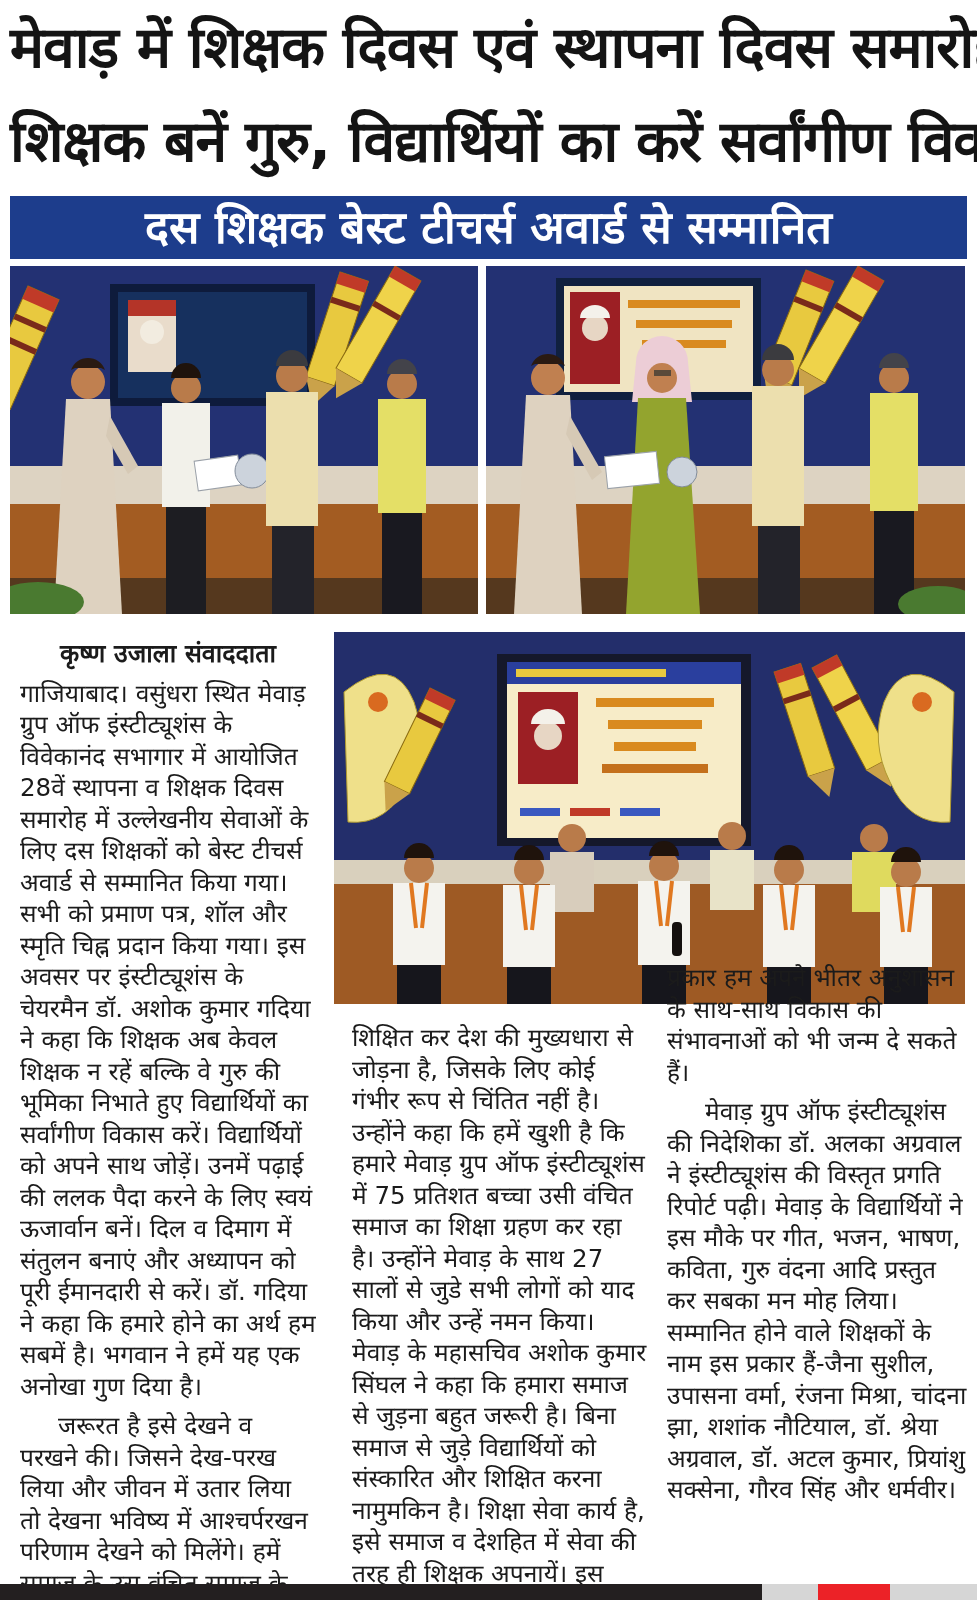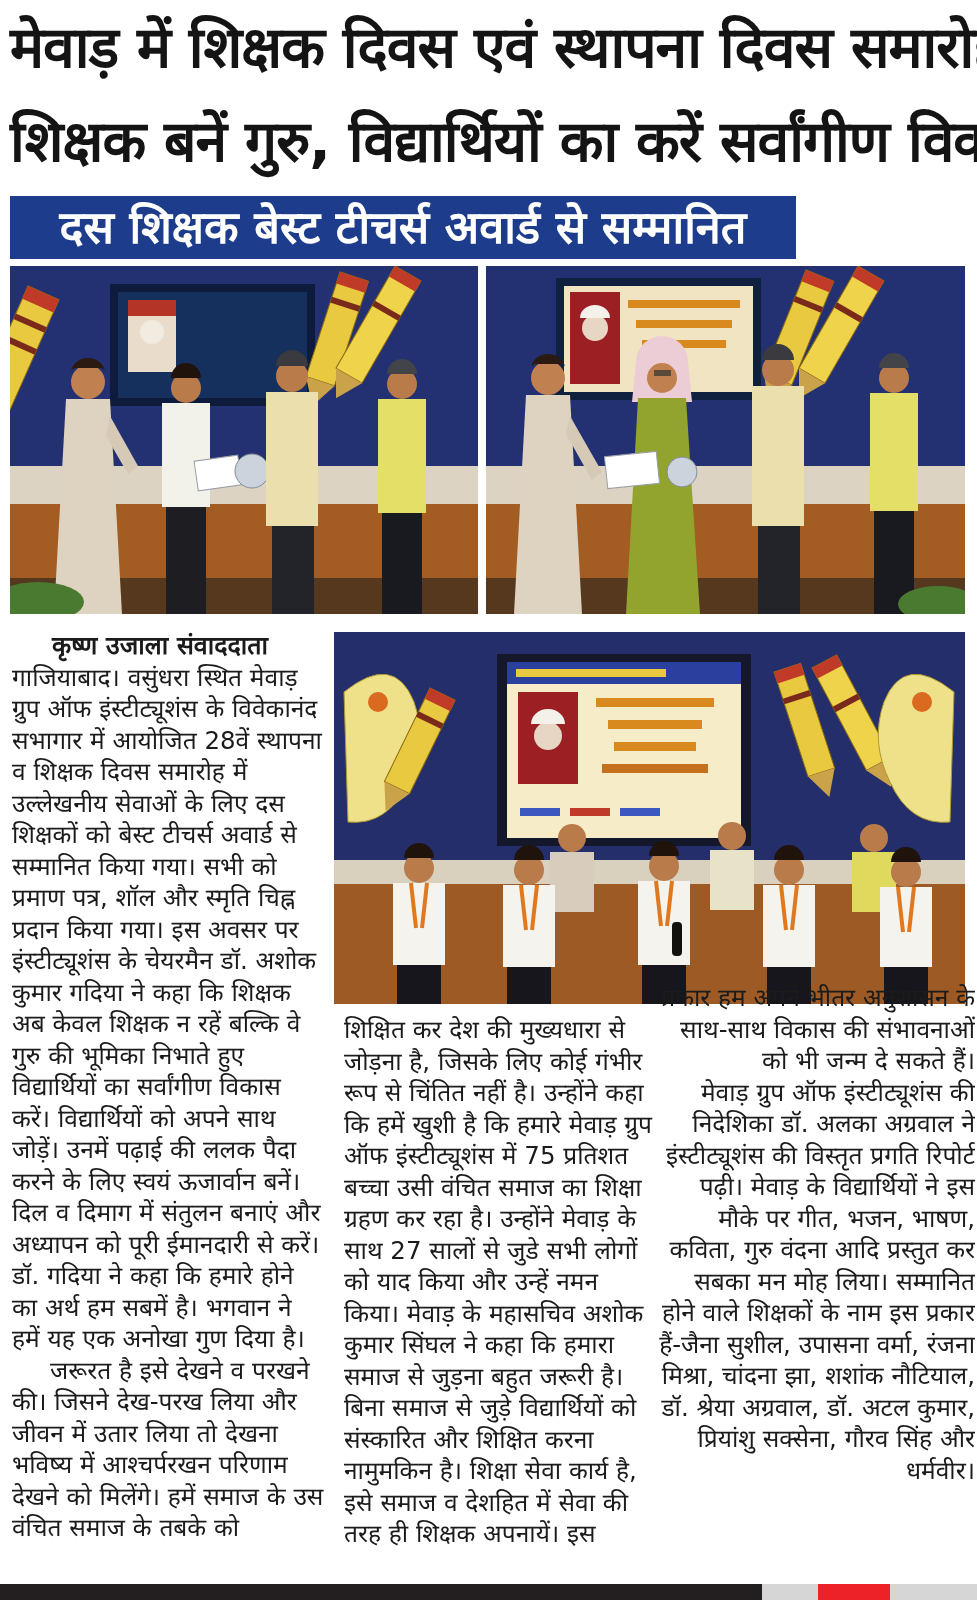--- a/index.html
+++ b/index.html
@@ -5,37 +5,37 @@
   html,body{margin:0;padding:0;background:#ffffff;}
   .page{
     position:relative;width:977px;height:1600px;background:#ffffff;overflow:hidden;
     font-family:"DejaVu Sans","Liberation Sans",sans-serif;
   }
   
   .headline{position:absolute;top:0px;left:10px;width:957px;color:#141414;}
   .headline .hl{font-weight:bold;font-size:57px;line-height:94px;letter-spacing:-1px;white-space:nowrap;}
   
   .band{
-    position:absolute;top:196px;left:10px;width:786px;height:63px;background:#1d3d8c;
+    position:absolute;top:196px;left:10px;width:957px;height:63px;background:#1d3d8c;
     color:#ffffff;font-weight:bold;font-size:45px;line-height:63px;text-align:center;
     white-space:nowrap;overflow:hidden;
   }
   
   .photo{position:absolute;overflow:hidden;background:#223070;}
   .photo svg{display:block;}
   .photo1{left:10px;top:266px;width:468px;height:348px;}
   .photo2{left:486px;top:266px;width:479px;height:348px;}
   .photo3{left:334px;top:632px;width:631px;height:372px;}
   
   .col{position:absolute;color:#1b1b1b;font-size:24.5px;line-height:31.5px;text-align:left;}
-  .col p{margin:0;}
+  .col p{margin:8px;}
   .col .indent{text-indent:38px;}
   .col-left{left:12px;top:630px;width:313px;height:962px;overflow:hidden;}
   .col-mid{left:344px;top:1014px;width:312px;height:578px;overflow:hidden;}
-  .col-right{left:659px;top:982px;width:316px;height:578px;overflow:hidden;text-align:right;}
+  .col-right{left:659px;top:954px;width:316px;height:578px;overflow:hidden;}
   .byline{font-weight:bold;padding-left:40px;font-size:25px;}
   .dateline{font-weight:normal;}
   
   .bar-gray{position:absolute;left:760px;top:1584px;width:217px;height:16px;background:#d6d6d6;}
   .bar-black{position:absolute;left:0;top:1584px;width:762px;height:16px;background:#231f20;}
   .bar-red{position:absolute;left:818px;top:1584px;width:72px;height:16px;background:#ec2227;}
 </style>
 </head>
 <body>
 

